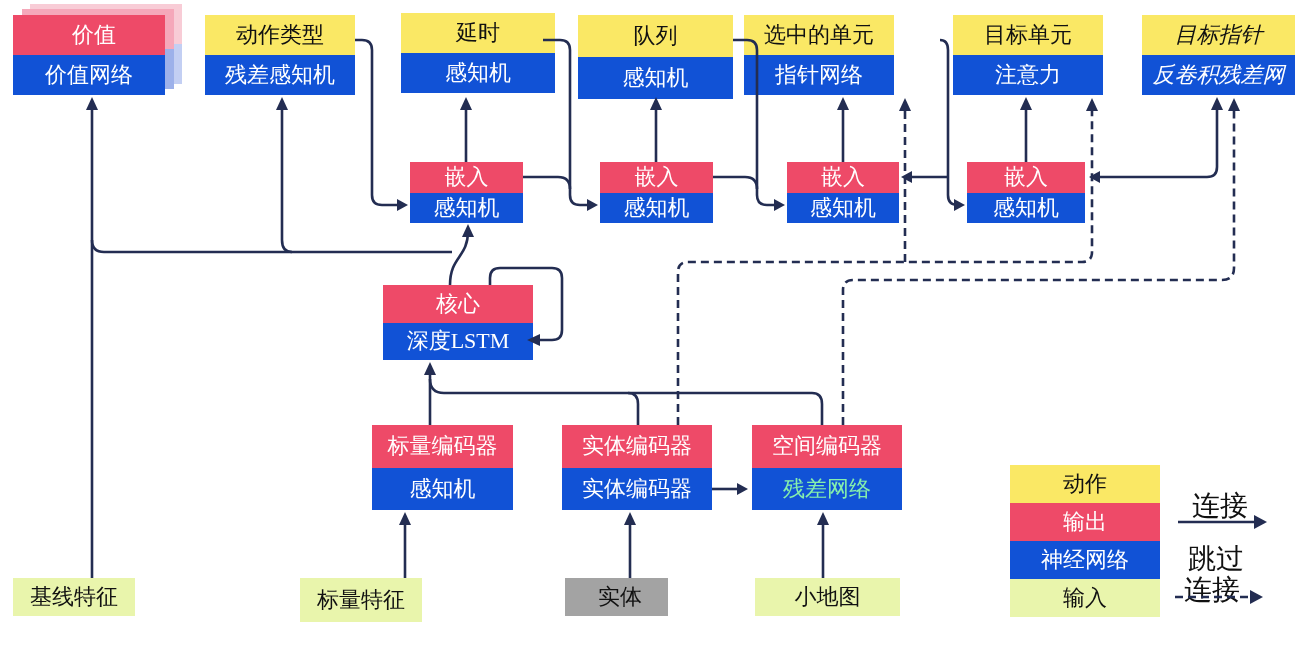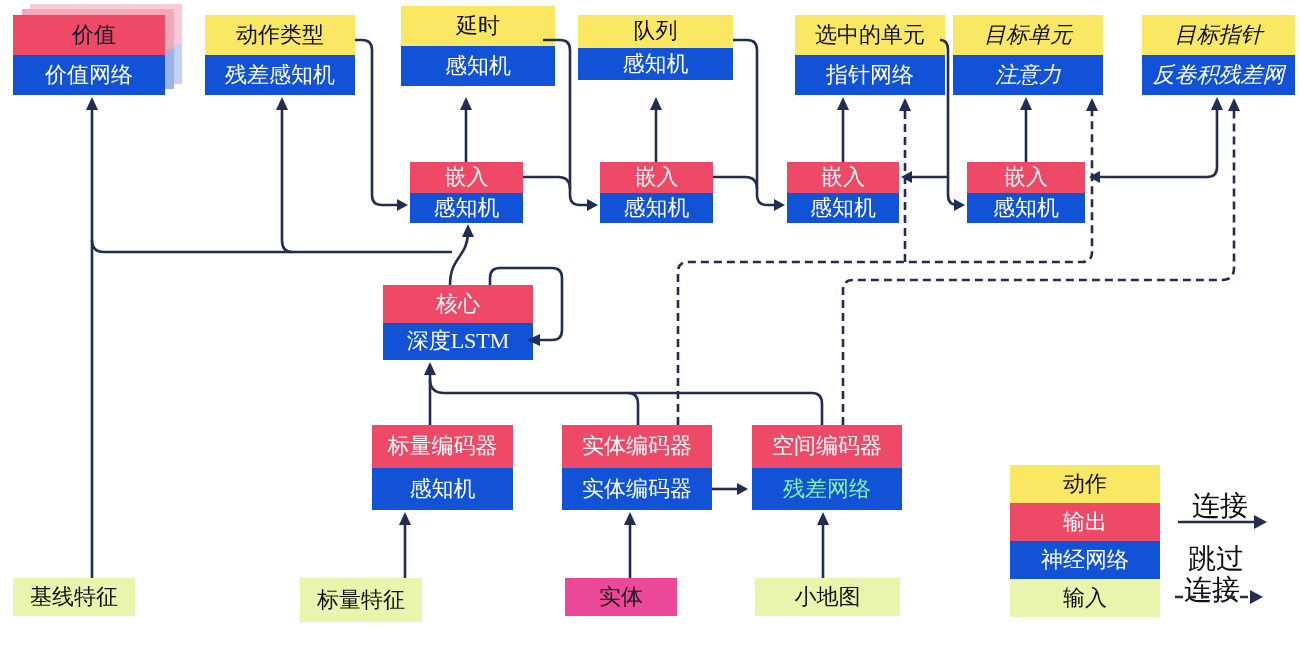--- a/index.html
+++ b/index.html
@@ -119,40 +119,40 @@
   <div id="nodes">
       <div class="ghost" style="left: 30px; top: 4px; width: 152px; height: 80px;">
         <div class="half" style="background: rgb(248, 204, 214);"></div>
         <div class="half" style="background: rgb(195, 207, 243);"></div>
       </div>
       <div class="ghost" style="left: 22px; top: 9px; width: 152px; height: 80px;">
         <div class="half" style="background: rgb(245, 168, 186);"></div>
         <div class="half" style="background: rgb(157, 177, 234);"></div>
       </div>
       <div class="node" style="left: 13px; top: 15px; width: 152px; height: 80px;">
-        <div class="half" style="background: rgb(238, 74, 104); color: #0f172a; padding-left: 10px;">价值</div>
+        <div class="half" style="background: rgb(238, 74, 104); color: #ffffff; padding-left: 10px;">价值</div>
         <div class="half" style="background: rgb(17, 82, 214); color: rgb(255, 255, 255);">价值网络</div>
       </div>
       <div class="node" style="left: 205px; top: 15px; width: 150px; height: 80px; border-radius: 28px;">
         <div class="half" style="background: rgb(250, 232, 101); color: rgb(17, 17, 17);">动作类型</div>
         <div class="half" style="background: rgb(17, 82, 214); color: rgb(255, 255, 255);">残差感知机</div>
       </div>
-      <div class="node" style="left: 389px; top: 6px; width: 154px; height: 80px; padding-left: 12px;">
+      <div class="node" style="left: 389px; top: 13px; width: 154px; height: 80px; padding-left: 12px;">
         <div class="half" style="background: rgb(250, 232, 101); color: rgb(17, 17, 17);">延时</div>
         <div class="half" style="background: rgb(17, 82, 214); color: rgb(255, 255, 255);">感知机</div>
       </div>
-      <div class="node" style="left: 578px; top: 15px; width: 155px; height: 65px;">
+      <div class="node" style="left: 578px; top: 15px; width: 155px; height: 84px;">
         <div class="half" style="background: rgb(250, 232, 101); color: rgb(17, 17, 17);">队列</div>
         <div class="half" style="background: rgb(17, 82, 214); color: rgb(255, 255, 255);">感知机</div>
       </div>
-      <div class="node" style="left: 795px; top: 15px; width: 150px; height: 80px;">
+      <div class="node" style="left: 744px; top: 15px; width: 150px; height: 80px;">
         <div class="half" style="background: rgb(250, 232, 101); color: rgb(17, 17, 17);">选中的单元</div>
         <div class="half" style="background: rgb(17, 82, 214); color: rgb(255, 255, 255);">指针网络</div>
       </div>
-      <div class="node" style="left: 953px; top: 15px; width: 150px; height: 80px; font-style: italic;">
+      <div class="node" style="left: 953px; top: 15px; width: 150px; height: 80px;">
         <div class="half" style="background: rgb(250, 232, 101); color: rgb(17, 17, 17);">目标单元</div>
         <div class="half" style="background: rgb(17, 82, 214); color: rgb(255, 255, 255);">注意力</div>
       </div>
       <div class="node" style="left: 1142px; top: 15px; width: 153px; height: 80px; font-style: italic;">
         <div class="half" style="background: rgb(250, 232, 101); color: rgb(17, 17, 17);">目标指针</div>
         <div class="half" style="background: rgb(17, 82, 214); color: rgb(255, 255, 255);">反卷积残差网</div>
       </div>
       <div class="node" style="left: 410px; top: 162px; width: 113px; height: 61px;">
         <div class="half" style="background: rgb(238, 74, 104); color: rgb(255, 255, 255);">嵌入</div>
         <div class="half" style="background: rgb(17, 82, 214); color: rgb(255, 255, 255);">感知机</div>
@@ -182,21 +182,21 @@
         <div class="half" style="background: rgb(17, 82, 214); color: rgb(255, 255, 255);">实体编码器</div>
       </div>
       <div class="node" style="left: 752px; top: 425px; width: 150px; height: 85px;">
         <div class="half" style="background: rgb(238, 74, 104); color: rgb(255, 255, 255);">空间编码器</div>
         <div class="half" style="background: rgb(17, 82, 214); color: #86efac;">残差网络</div>
       </div>
     </div>
   <div id="inputs">
       <div class="input-box" style="left: 13px; top: 578px; width: 122px; height: 38px; background: rgb(233, 245, 172);">基线特征</div>
       <div class="input-box" style="left: 300px; top: 578px; width: 122px; height: 44px; background: rgb(233, 245, 172);">标量特征</div>
-      <div class="input-box" style="left: 565px; top: 578px; width: 112px; height: 38px; background: #ec4899;">实体</div>
+      <div class="input-box" style="left: 565px; top: 578px; width: 96px; height: 38px; background: #a3a3a3; padding-left: 7px;">实体</div>
       <div class="input-box" style="left: 755px; top: 578px; width: 145px; height: 38px; background: rgb(233, 245, 172);">小地图</div>
     </div>
 
   <div class="legend">
     <div id="legend-rows">
         <div class="legend-row" style="background: rgb(250, 232, 101); color: rgb(17, 17, 17);">动作</div>
         <div class="legend-row" style="background: rgb(238, 74, 104); color: #ffffff;">输出</div>
         <div class="legend-row" style="background: rgb(17, 82, 214); color: rgb(255, 255, 255);">神经网络</div>
         <div class="legend-row" style="background: rgb(233, 245, 172); color: rgb(17, 17, 17);">输入</div>
       </div>

